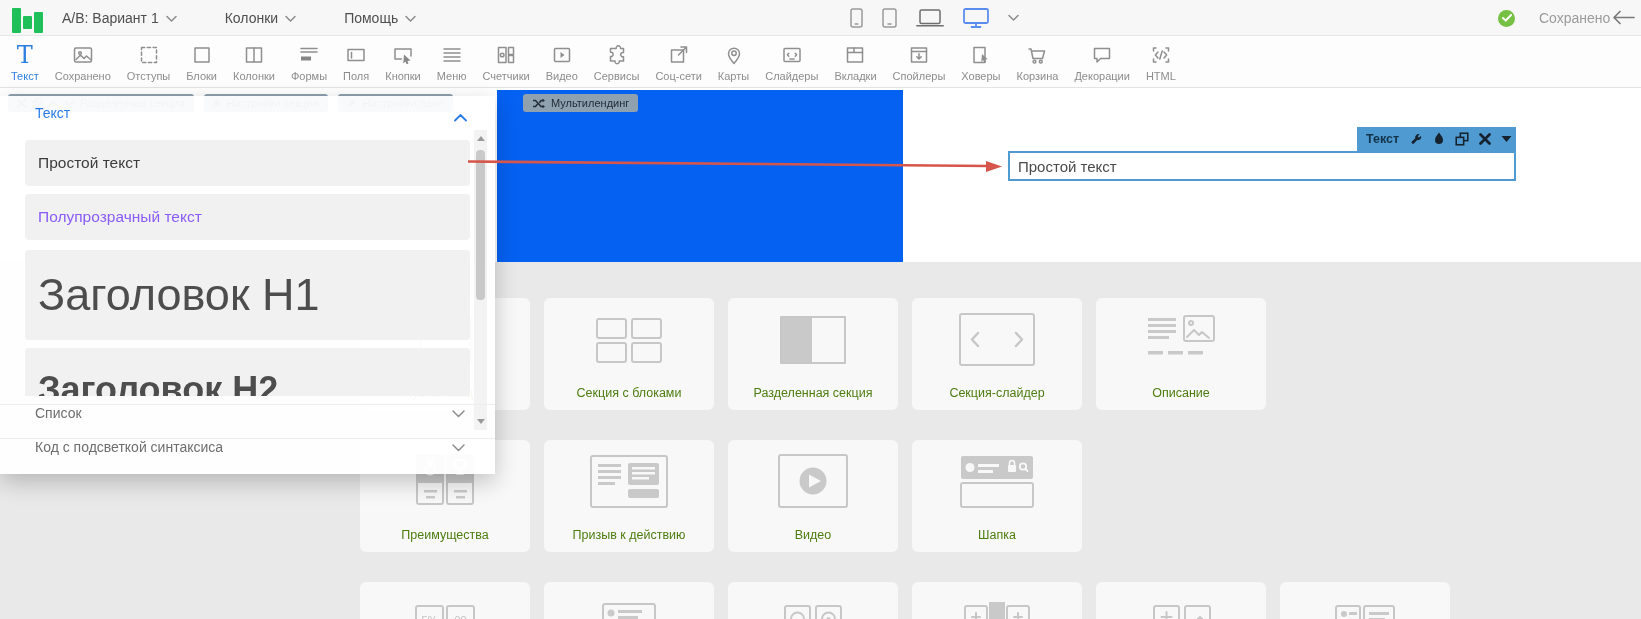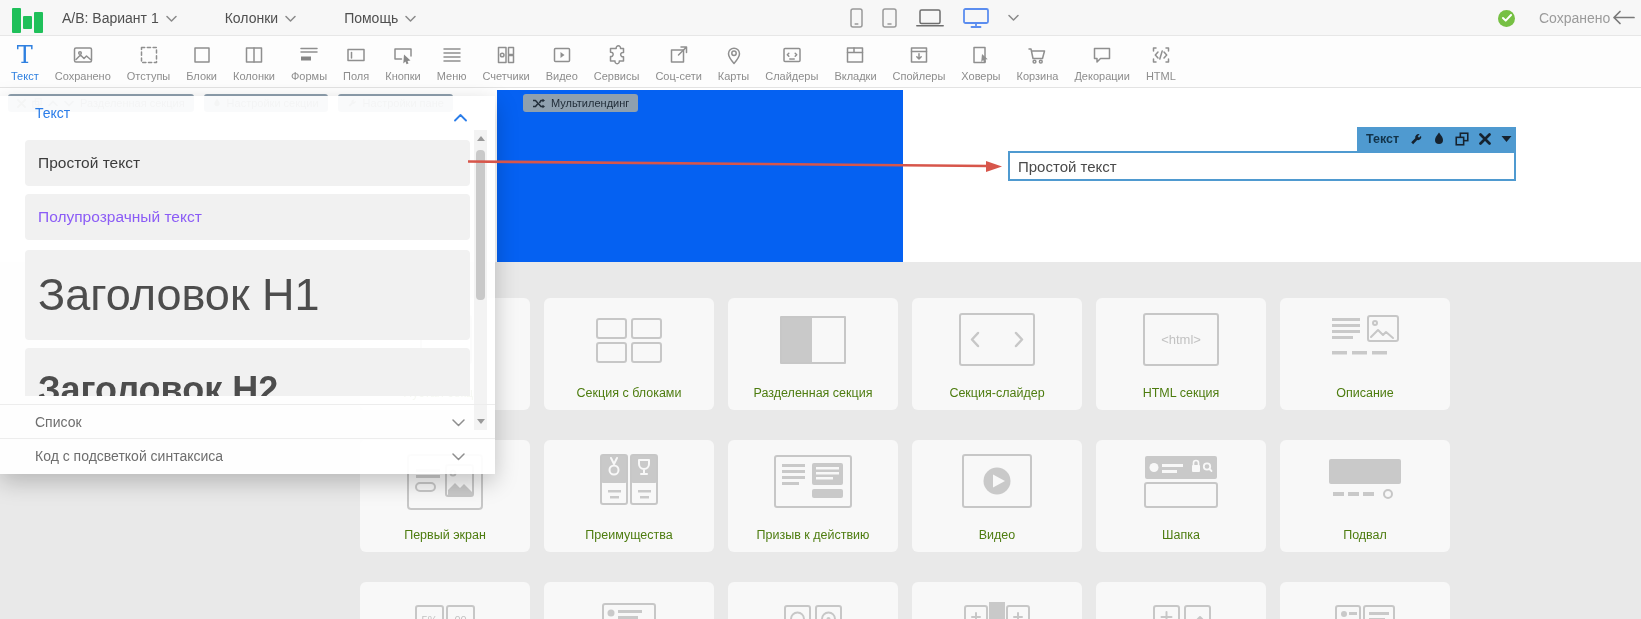--- a/index.html
+++ b/index.html
@@ -68,21 +68,21 @@
   .p-item.plain{height:46px;line-height:46px;font-size:15.5px;color:#3c3c3c;margin-bottom:8px}
   .p-item.muted{height:46px;line-height:46px;font-size:15.5px;color:#8b5cf6;margin-bottom:10px}
   .p-item.h1{height:90px;line-height:90px;font-size:45px;font-weight:normal;color:#4d4d4d;margin-bottom:8px}
   .p-item.h2{height:84px;line-height:84px;font-size:36px;font-weight:bold;color:#4d4d4d}
   .sbar{position:absolute;left:474px;top:34px;width:13px;height:300px;background:#f3f3f3}
   .sbar .thumb{position:absolute;left:2px;top:20px;width:9px;height:150px;background:#c9c9c9;border-radius:4px}
   .sbar .sa{position:absolute;left:2.5px;width:0;height:0;border-left:4px solid transparent;border-right:4px solid transparent}
   .sbar .up{top:6px;border-bottom:5px solid #9a9a9a}
   .sbar .dn{bottom:6px;border-top:5px solid #9a9a9a}
   .p-group{position:absolute;left:0;width:100%;height:34px;border-top:1px solid #ededed;
-    display:flex;align-items:center;justify-content:space-between;padding:0 30px 0 35px;cursor:pointer}
+    display:flex;justify-content:space-between;padding:0 30px 0 35px;cursor:pointer}
   .p-group span{font-size:14px;color:#6e6e6e}
 </style>
 </head>
 <body>
 
 <div class="stage">
 
   <div class="topbar">
     <div class="logo">
         <i class="b1"></i>
@@ -373,57 +373,38 @@
               </svg></span>
             <span class="clabel">Разделенная секция</span>
           </div>
           <div class="card">
             <span class="glyph"><svg class="gsvg" width="92" height="58" viewBox="0 0 92 58" fill="none" stroke="#c7c7c7" stroke-width="2" stroke-linecap="round" stroke-linejoin="round">
                 <rect x="9" y="2" width="74" height="51" rx="2"></rect>
                 <polyline points="27,21 21,27.5 27,34" stroke-width="2.5"></polyline>
                 <polyline points="65,21 71,27.5 65,34" stroke-width="2.5"></polyline>
               </svg></span>
             <span class="clabel">Секция-слайдер</span>
-          </div>
-          <div class="card">
-            <span class="glyph"><svg class="gsvg" width="92" height="58" viewBox="0 0 92 58" fill="none" stroke="#c7c7c7" stroke-width="2" stroke-linecap="round" stroke-linejoin="round">
-                <rect x="9" y="2" width="74" height="51" rx="2"></rect>
-                <text x="46" y="32" text-anchor="middle" font-size="13" fill="#c2c2c2" stroke="none" font-family="Liberation Sans,sans-serif">&lt;html&gt;</text>
-              </svg></span>
-            <span class="clabel">HTML секция</span>
           </div>
           <div class="card">
             <span class="glyph"><svg class="gsvg" width="92" height="58" viewBox="0 0 92 58" fill="none" stroke="#c7c7c7" stroke-width="2" stroke-linecap="round" stroke-linejoin="round">
                 <rect x="13" y="6" width="28" height="3" fill="#c9c9c9" stroke="none"></rect>
                 <rect x="13" y="12" width="28" height="3" fill="#c9c9c9" stroke="none"></rect>
                 <rect x="13" y="18" width="28" height="3" fill="#c9c9c9" stroke="none"></rect>
                 <rect x="13" y="24" width="21" height="3" fill="#c9c9c9" stroke="none"></rect>
                 <rect x="49" y="4" width="30" height="25" rx="2"></rect>
                 <circle cx="56" cy="11" r="2"></circle>
                 <path d="M52 25l7-7 5 5 3-3 7 6"></path>
                 <rect x="13" y="39" width="15" height="3.5" fill="#c9c9c9" stroke="none"></rect>
                 <rect x="33" y="39" width="15" height="3.5" fill="#c9c9c9" stroke="none"></rect>
                 <rect x="53" y="39" width="15" height="3.5" fill="#c9c9c9" stroke="none"></rect>
               </svg></span>
             <span class="clabel">Описание</span>
           </div>
         </div>
       <div class="gridrow" id="grow2" style="top:178px">
-          <div class="card">
-            <span class="glyph"><svg class="gsvg" width="92" height="58" viewBox="0 0 92 58" fill="none" stroke="#c7c7c7" stroke-width="2" stroke-linecap="round" stroke-linejoin="round">
-                <rect x="9" y="1" width="74" height="54" rx="3"></rect>
-                <rect x="17" y="15" width="24" height="3" fill="#c9c9c9" stroke="none"></rect>
-                <rect x="17" y="21" width="24" height="3" fill="#c9c9c9" stroke="none"></rect>
-                <rect x="17" y="29" width="19" height="8" rx="4"></rect>
-                <rect x="47" y="11" width="27" height="31" rx="2"></rect>
-                <circle cx="54" cy="19" r="2.5"></circle>
-                <path d="M49 36l7-7 5 5 4-4 8 8v3h-24z" fill="#c9c9c9" stroke="none"></path>
-              </svg></span>
-            <span class="clabel">Первый экран</span>
-          </div>
           <div class="card">
             <span class="glyph"><svg class="gsvg" width="92" height="58" viewBox="0 0 92 58" fill="none" stroke="#c7c7c7" stroke-width="2" stroke-linecap="round" stroke-linejoin="round">
                 <rect x="18" y="1" width="26" height="28" rx="2" fill="#c9c9c9" stroke="none"></rect>
                 <rect x="18" y="1" width="26" height="49" rx="2"></rect>
                 <circle cx="31" cy="16" r="4.5" stroke="#f8f8f8" stroke-width="2"></circle>
                 <path d="M28 4l3 6 3-6" stroke="#f8f8f8" stroke-width="2"></path>
                 <rect x="25" y="36" width="13" height="2.5" fill="#c9c9c9" stroke="none"></rect>
                 <rect x="27" y="42" width="9" height="2.5" fill="#c9c9c9" stroke="none"></rect>
                 <rect x="48" y="1" width="26" height="28" rx="2" fill="#c9c9c9" stroke="none"></rect>
                 <rect x="48" y="1" width="26" height="49" rx="2"></rect>
@@ -462,30 +443,20 @@
                 <circle cx="19" cy="13.5" r="4.5" fill="#f8f8f8" stroke="none"></circle>
                 <rect x="27" y="10" width="21" height="3" fill="#f8f8f8" stroke="none"></rect>
                 <rect x="27" y="16" width="15" height="3" fill="#f8f8f8" stroke="none"></rect>
                 <rect x="57" y="11" width="8" height="7" rx="1" fill="#f8f8f8" stroke="none"></rect>
                 <path d="M58.5 11V9a2.5 2.5 0 0 1 5 0v2" stroke="#f8f8f8" stroke-width="1.6"></path>
                 <circle cx="72" cy="12.5" r="3.2" stroke="#f8f8f8" stroke-width="1.8"></circle>
                 <path d="M74.5 15l2 2" stroke="#f8f8f8" stroke-width="1.8"></path>
                 <rect x="10" y="29" width="72" height="24" rx="2"></rect>
               </svg></span>
             <span class="clabel">Шапка</span>
-          </div>
-          <div class="card">
-            <span class="glyph"><svg class="gsvg" width="92" height="58" viewBox="0 0 92 58" fill="none" stroke="#c7c7c7" stroke-width="2" stroke-linecap="round" stroke-linejoin="round">
-                <rect x="10" y="5" width="72" height="25" rx="2" fill="#c9c9c9" stroke="none"></rect>
-                <rect x="14" y="38" width="11" height="4" fill="#c9c9c9" stroke="none"></rect>
-                <rect x="29" y="38" width="11" height="4" fill="#c9c9c9" stroke="none"></rect>
-                <rect x="44" y="38" width="11" height="4" fill="#c9c9c9" stroke="none"></rect>
-                <circle cx="69" cy="40" r="4"></circle>
-              </svg></span>
-            <span class="clabel">Подвал</span>
           </div>
         </div>
       <div class="gridrow" id="grow3" style="top:320px">
           <div class="card">
             <span class="glyph"><svg class="gsvg" width="92" height="58" viewBox="0 0 92 58" fill="none" stroke="#c7c7c7" stroke-width="2" stroke-linecap="round" stroke-linejoin="round">
                 <rect x="17" y="10" width="27" height="26" rx="2"></rect>
                 <text x="30.5" y="28" text-anchor="middle" font-size="11" fill="#c2c2c2" stroke="none" font-family="Liberation Sans,sans-serif">5%</text>
                 <rect x="48" y="10" width="27" height="26" rx="2"></rect>
                 <text x="61.5" y="28" text-anchor="middle" font-size="11" fill="#c2c2c2" stroke="none" font-family="Liberation Sans,sans-serif">00</text>
               </svg></span>

